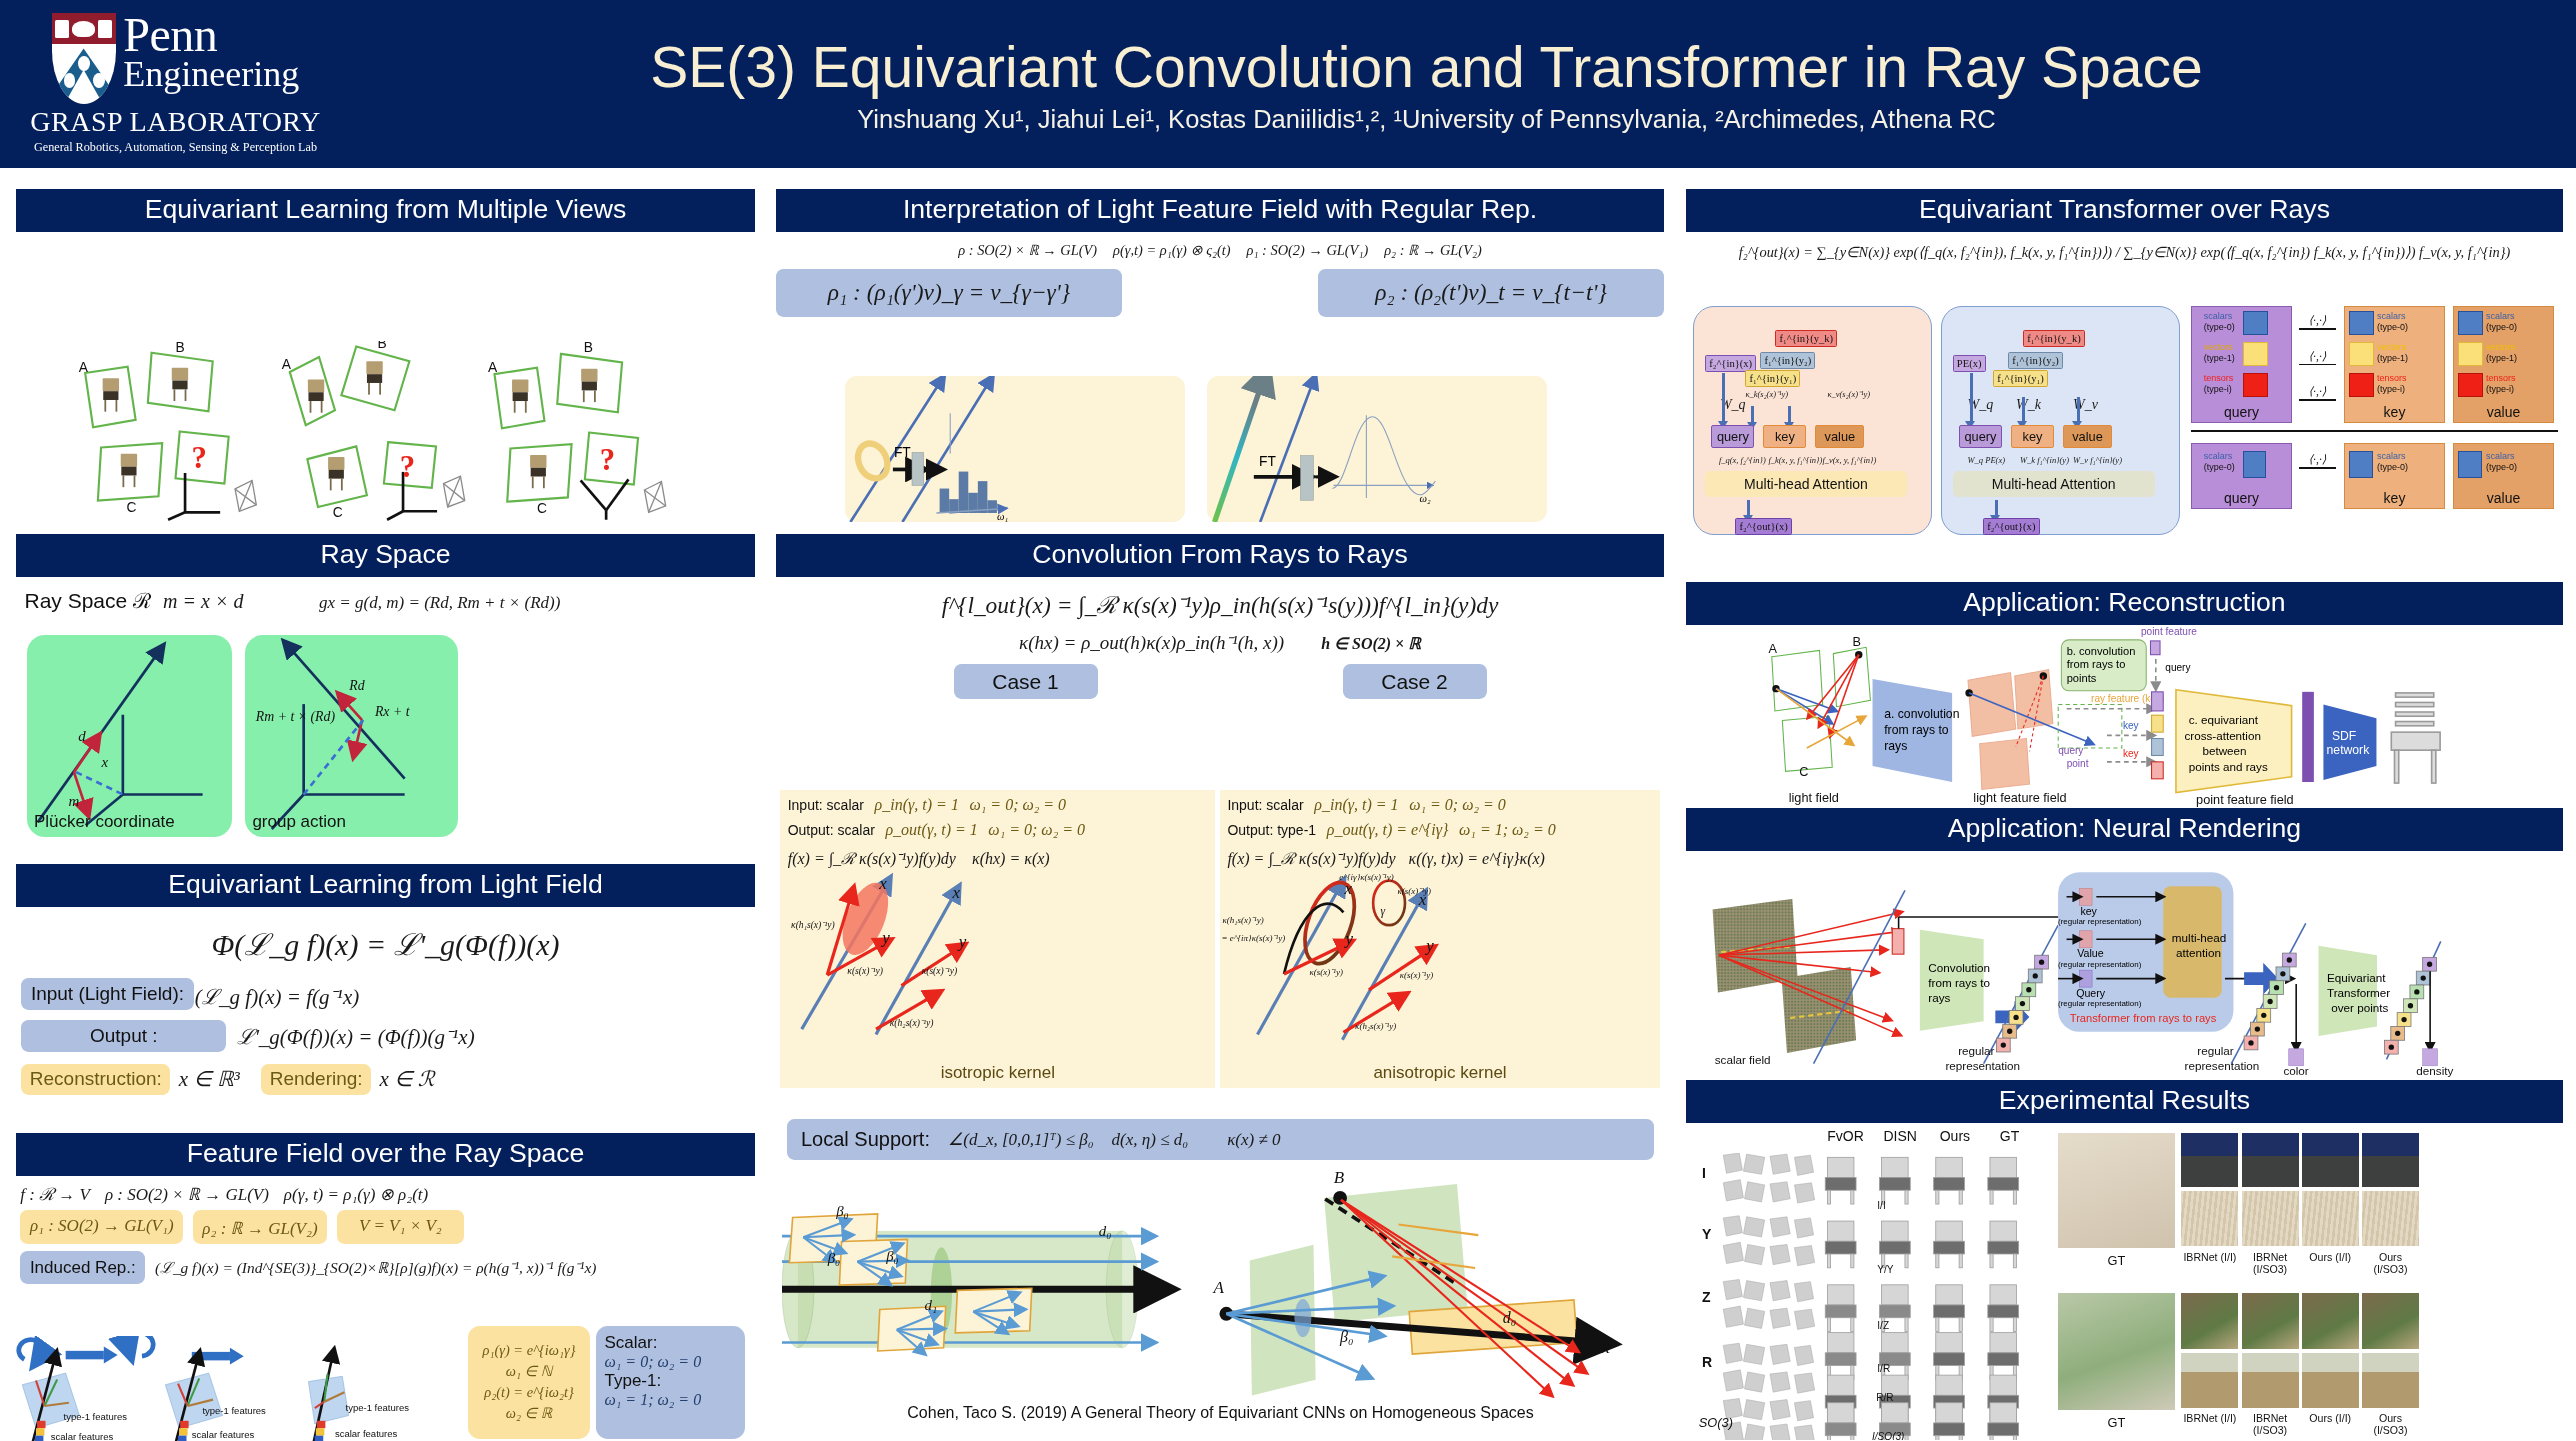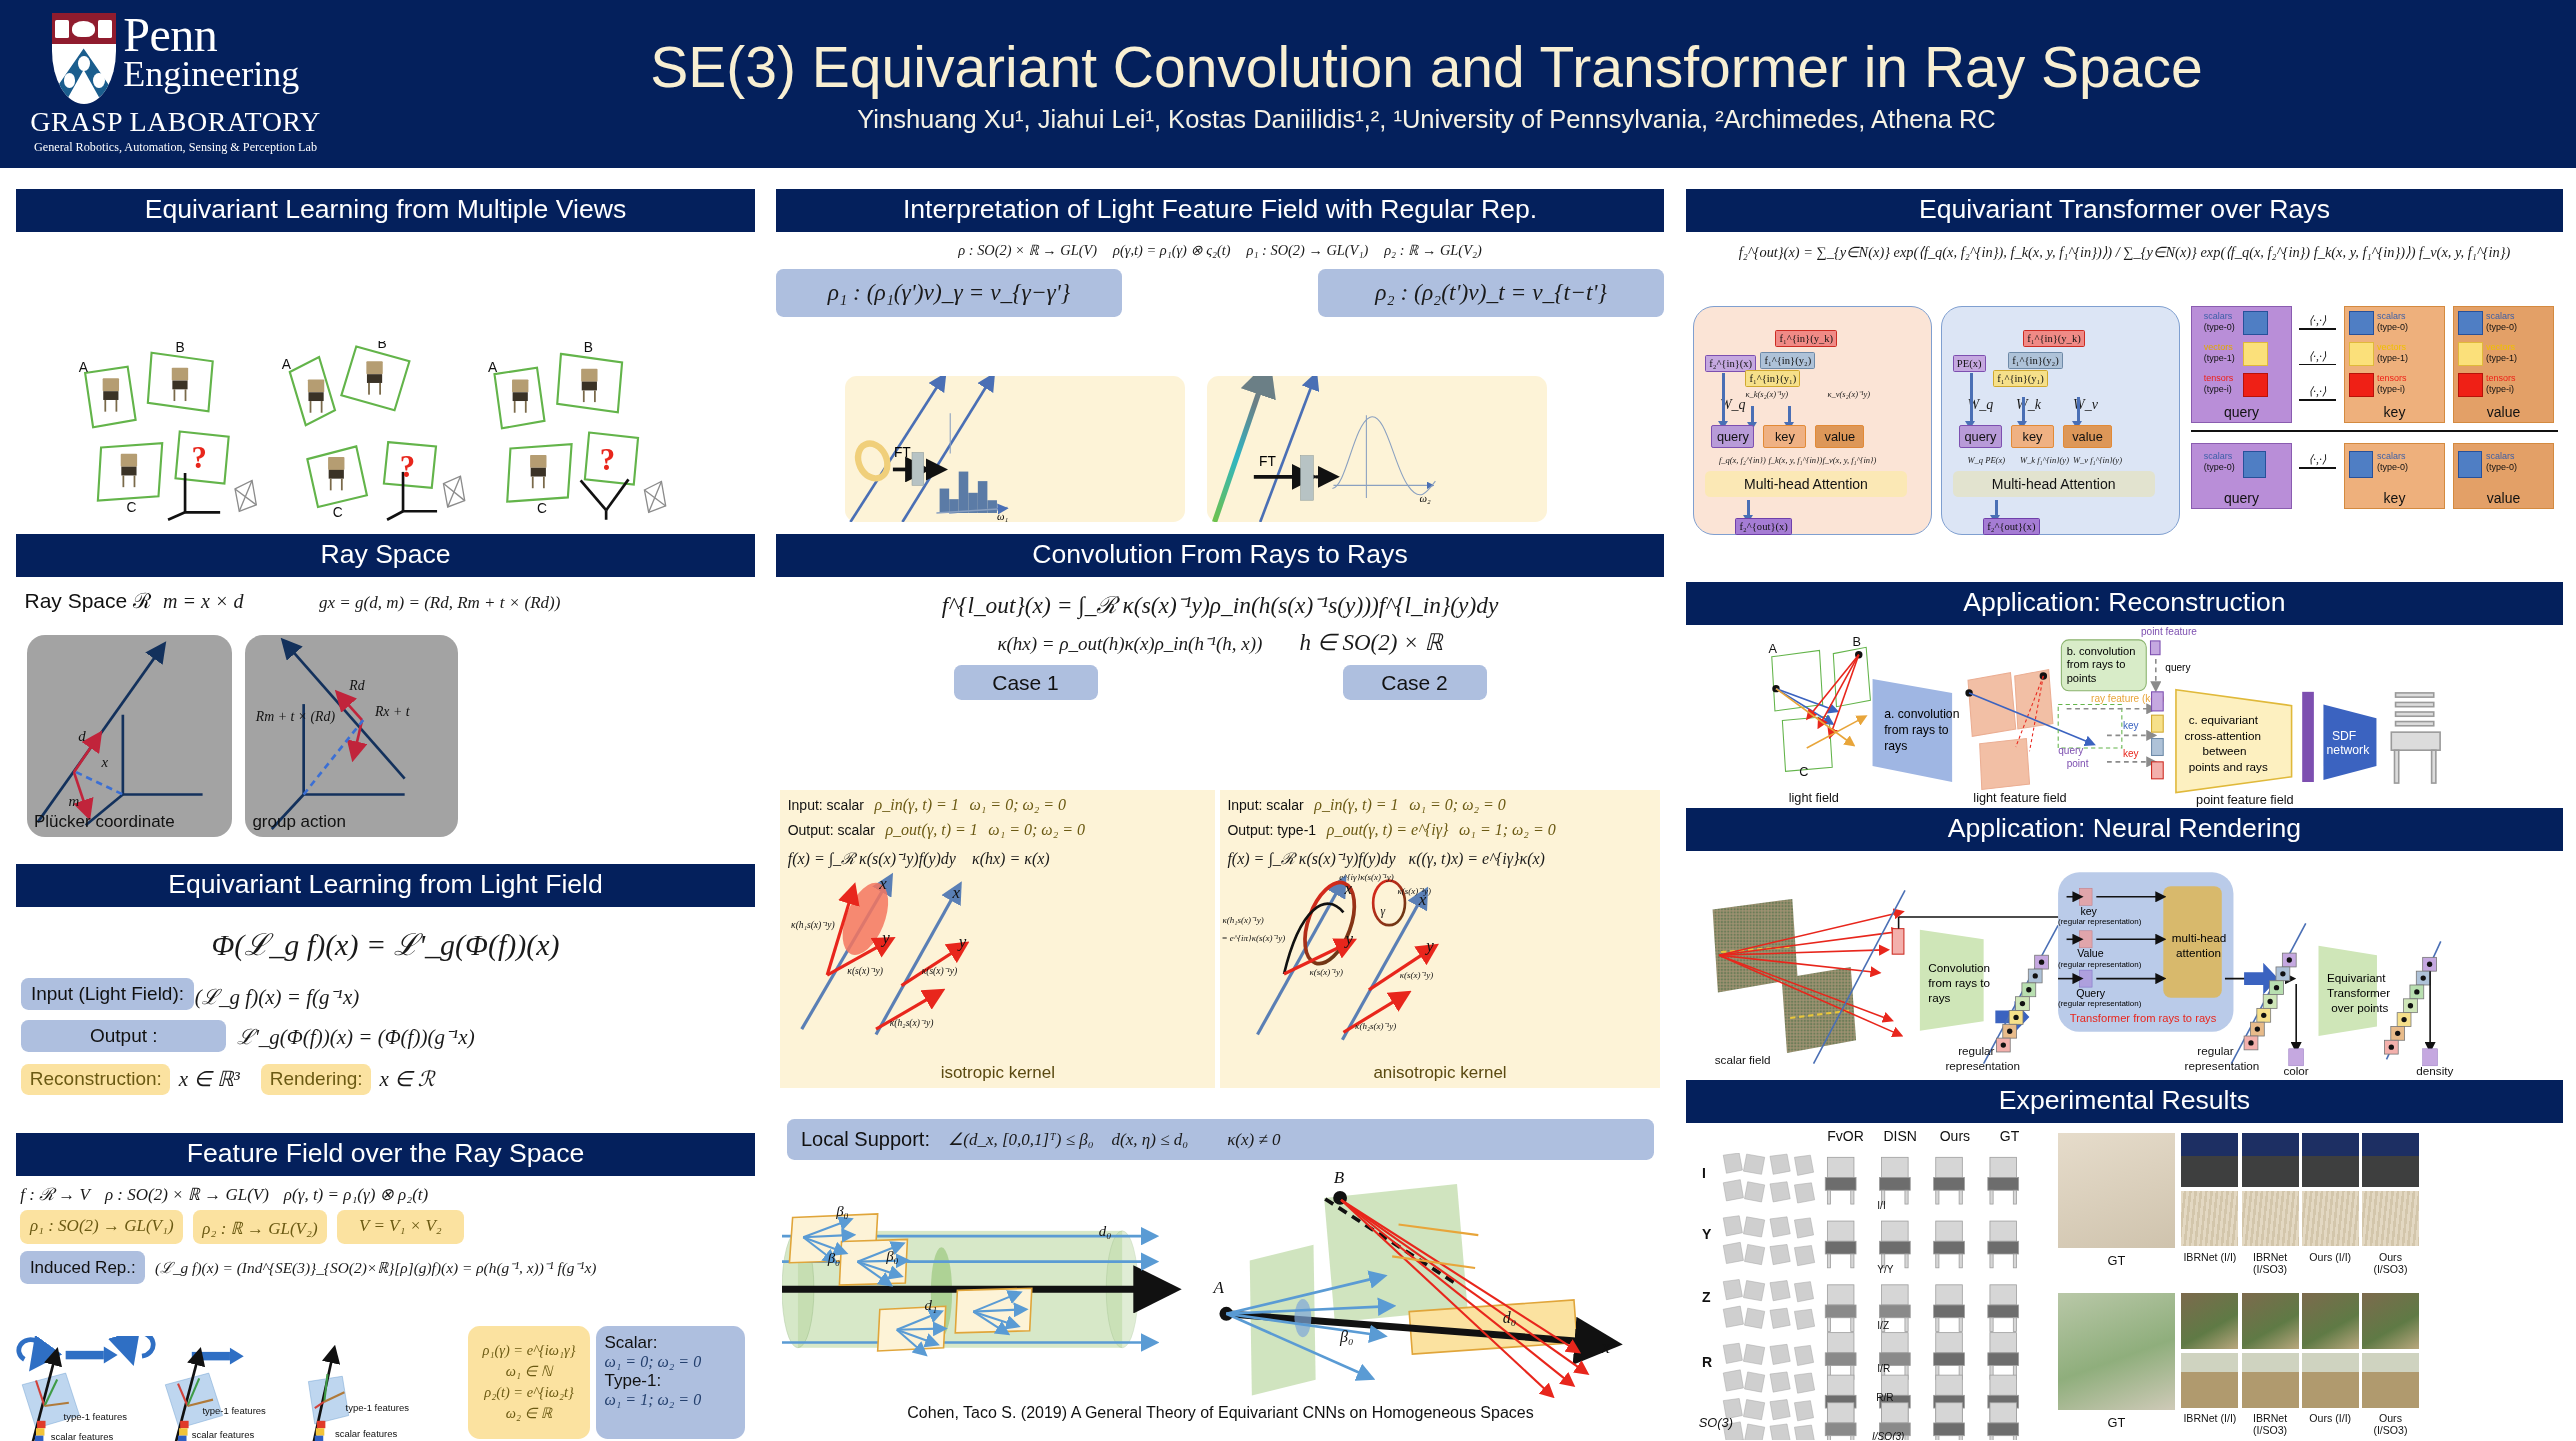--- a/index.html
+++ b/index.html
@@ -52,21 +52,21 @@
     background:#04205c; color:#fff; text-align:center;
     font-size:26.6px; line-height:1.28; padding:3.2px 0 5.3px 0;
     font-family:"Liberation Sans", sans-serif; white-space:nowrap; overflow:hidden;
   }
   .panel-body { position:relative; width:100%; }
 
   
   .blue-box { background:#aebfdf; border-radius:7.4px; }
   .yellow-box { background:#fbe2a0; border-radius:7.4px; }
   .cream-box { background:#fdf3d7; border-radius:11.7px; }
-  .lightblue-area { background:#a3a3a3; border-radius:18px; }
+  .lightblue-area { background:#86efac; border-radius:18px; }
 
   .math { font-family:"Liberation Serif", serif; font-style:italic; color:#1a1a1a; }
   .ctr { text-align:center; }
 
   .body-text { font-size:21px; line-height:1.5; font-family:"Liberation Sans", sans-serif; }
 
   .qkv { border:1.6px solid #e28a36; border-radius:2.1px; position:absolute; }
   .qkv-q { background:#b89bd8; border-color:#7d4fb0; }
   .qkv-k { background:#efb183; }
   .qkv-v { background:#dd9758; }
@@ -511,21 +511,21 @@
     </div>
   </div>
 </div>
 
 <div class="panel" style="left:776px; top:534px; width:888px; height:572px;">
   <div class="panel-head">Convolution From Rays to Rays</div>
   <div class="panel-body" style="height:532px;">
     <div class="math ctr" style="font-size:23.4px; padding-top:11.7px;">f^{l_out}(x) = ∫_ℛ κ(s(x)⁻¹y)ρ_in(h(s(x)⁻¹s(y)))f^{l_in}(y)dy</div>
     <div style="display:flex; gap:37px; justify-content:center; padding-top:8.5px; align-items:baseline;">
       <span class="math" style="font-size:19px;">κ(hx) = ρ_out(h)κ(x)ρ_in(h⁻¹(h, x))</span>
-      <span class="math" style="font-size:23px;">h ∈ SO(2) × ℝ</span>
+      <span class="math" style="font-size:16px;font-weight:bold;">h ∈ SO(2) × ℝ</span>
     </div>
     <div style="display:flex; gap:245px; justify-content:center; padding-top:9.6px;">
       <div class="blue-box ctr" style="width:144px; padding:5.3px 0; font-size:21px;">Case 1</div>
       <div class="blue-box ctr" style="width:144px; padding:5.3px 0; font-size:21px;">Case 2</div>
     </div>
 
     <div style="position:absolute; left:4.3px; top:213px; width:435px; height:298px; background:#fdf3d7;">
       <div style="display:flex; gap:10.6px; padding:6.4px 0 0 7.4px; align-items:baseline;">
         <span style="font-size:14px;">Input: scalar</span>
         <span class="math" style="font-size:16px; color:#6b5a13;">ρ_in(γ, t) = 1</span>

